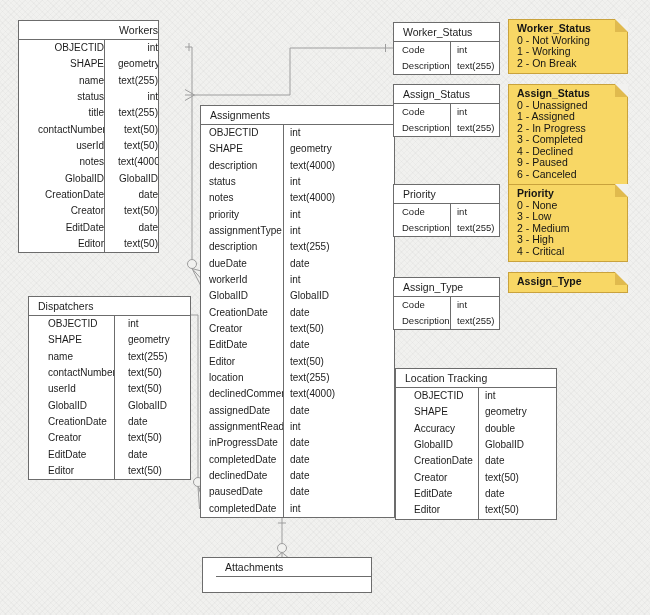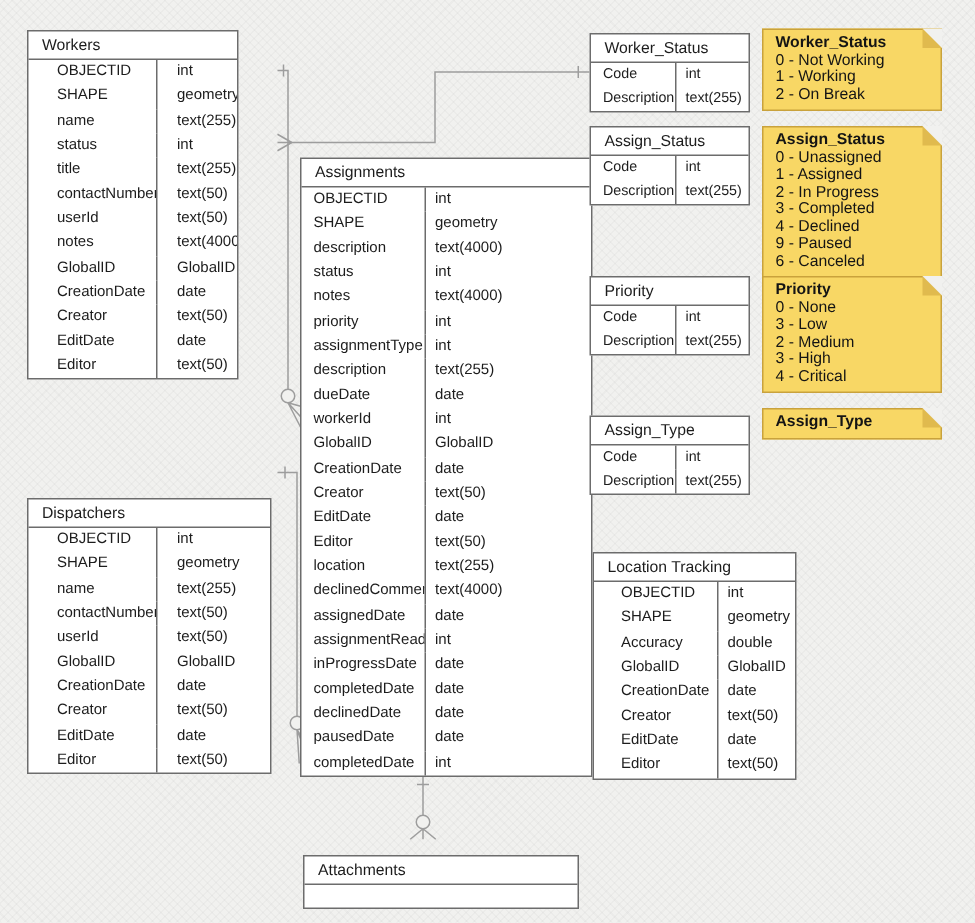--- a/index.html
+++ b/index.html
@@ -27,30 +27,30 @@
   }
   .tbl .row{display:flex;height:var(--rh);line-height:var(--rh);}
   .tbl .cell-f{
     width:var(--lcol);box-sizing:border-box;padding-left:var(--fpad);
     white-space:nowrap;overflow:hidden;
   }
   .tbl .cell-t{
     flex:1;border-left:1px solid #6c6c6c;box-sizing:border-box;
     padding-left:var(--typad);white-space:nowrap;overflow:hidden;
   }
-  #tbl-workers      {left:18px; top:20px;  width:141px;}
-  #tbl-dispatchers  {left:18px; top:296px; width:163px;margin-top:36px;}
+  #tbl-workers      {left:18px; top:20px;  width:141px;text-align:right;}
+  #tbl-dispatchers  {left:28px; top:296px; width:163px;}
   #tbl-assignments  {left:200px;top:105px; width:195px;--lcol:82px;--fpad:8px;--typad:6px;}
   #tbl-worker-status,{}
   #tbl-worker-status{left:393px;top:22px;  width:107px;--lcol:56px;--fpad:8px;--typad:6px;font-size:9.5px;--rh:16px;}
   #tbl-assign-status{left:393px;top:84px;  width:107px;--lcol:56px;--fpad:8px;--typad:6px;font-size:9.5px;--rh:16px;}
   #tbl-priority     {left:393px;top:184px; width:107px;--lcol:56px;--fpad:8px;--typad:6px;font-size:9.5px;--rh:16px;}
   #tbl-assign-type  {left:393px;top:277px; width:107px;--lcol:56px;--fpad:8px;--typad:6px;font-size:9.5px;--rh:16px;}
-  #tbl-location     {left:395px;top:368px; width:136px;--lcol:82px;--fpad:18px;--typad:6px;}
-  #tbl-attachments  {left:202px;top:570px; width:184px;}
+  #tbl-location     {left:395px;top:368px; width:162px;--lcol:82px;--fpad:18px;--typad:6px;}
+  #tbl-attachments  {left:202px;top:557px; width:170px;padding-left:13px;}
   .attach-empty{height:15px;}
   .note{
     position:absolute;left:508px;width:120px;z-index:2;
     background:#F8D765;border:1px solid #C9A23C;box-sizing:border-box;
     padding:3px 6px 4px 8px;font-size:10.5px;line-height:11.5px;color:#141414;
   }
   .note::before{
     content:"";position:absolute;top:-1px;right:-1px;width:0;height:0;
     border-style:solid;border-width:0 13px 13px 0;
     border-color:#f1f1ef #f1f1ef #E0BA4E #E0BA4E;

